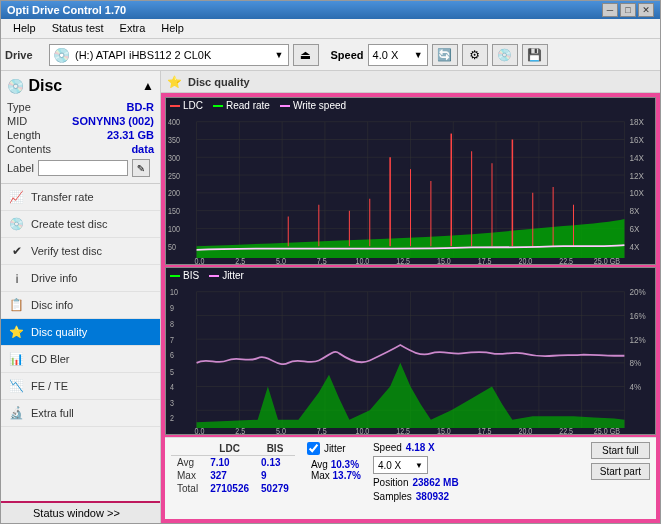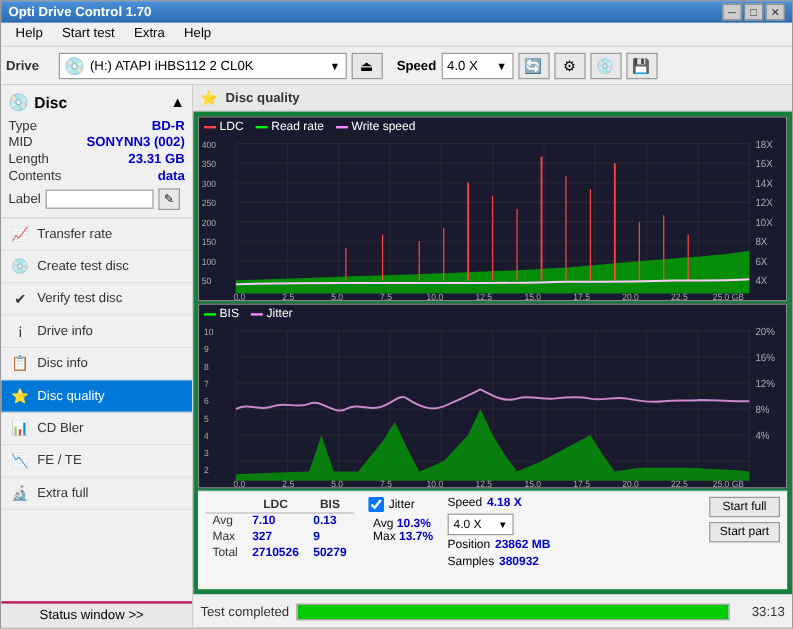--- a/index.html
+++ b/index.html
@@ -156,21 +156,21 @@
       align-items: center;
       gap: 4px;
       margin-bottom: 6px;
     }
     .disc-icon {
       font-size: 14px;
       color: #555;
     }
     .disc-title {
       font-weight: bold;
-      font-size: 13px;
+      font-size: 16px;
     }
     .disc-row {
       display: flex;
       justify-content: space-between;
       margin-bottom: 2px;
       font-size: 11px;
     }
     .disc-key {
       color: #333;
     }
@@ -281,21 +281,21 @@
     }
     .panel-title {
       font-size: 11px;
       font-weight: bold;
       color: #333;
     }
     .charts-area {
       flex: 1;
       display: flex;
       flex-direction: column;
-      background: #15803d;
+      background: #ec4899;
       padding: 4px;
       gap: 2px;
       overflow: hidden;
     }
     .chart-container {
       flex: 1;
       border: 1px solid #888;
       position: relative;
       background: #1a1a2e;
       overflow: hidden;
@@ -354,21 +354,21 @@
     <span class="title-bar-text">Opti Drive Control 1.70</span>
     <div class="title-bar-controls">
       <div class="title-btn">─</div>
       <div class="title-btn">□</div>
       <div class="title-btn">✕</div>
     </div>
   </div>
 
   <div class="menu-bar">
     <div class="menu-item">Help</div>
-    <div class="menu-item">Start test</div>
+    <div class="menu-item">Status test</div>
     <div class="menu-item">Extra</div>
     <div class="menu-item">Help</div>
   </div>
 
   <div class="toolbar">
     <span class="toolbar-label">Drive</span>
     <div class="drive-select">
       <span class="drive-icon">💿</span>
       <span>(H:) ATAPI iHBS112  2 CL0K</span>
       <span class="dropdown-arrow">▼</span>
@@ -693,22 +693,15 @@
             </div>
           </div>
 
           <div style="display:flex; flex-direction:column; gap:4px; margin-left:auto;">
             <button class="action-btn">Start full</button>
             <button class="action-btn">Start part</button>
           </div>
         </div>
       </div>
 
-      <div class="status-bar-bottom">
-        <span class="status-text">Test completed</span>
-        <div class="progress-bar-container">
-          <div class="progress-bar-fill" style="width:100%;"></div>
-        </div>
-        <span class="time-text">33:13</span>
-      </div>
     </div>
   </div>
 </div>
 
 </body></html>

